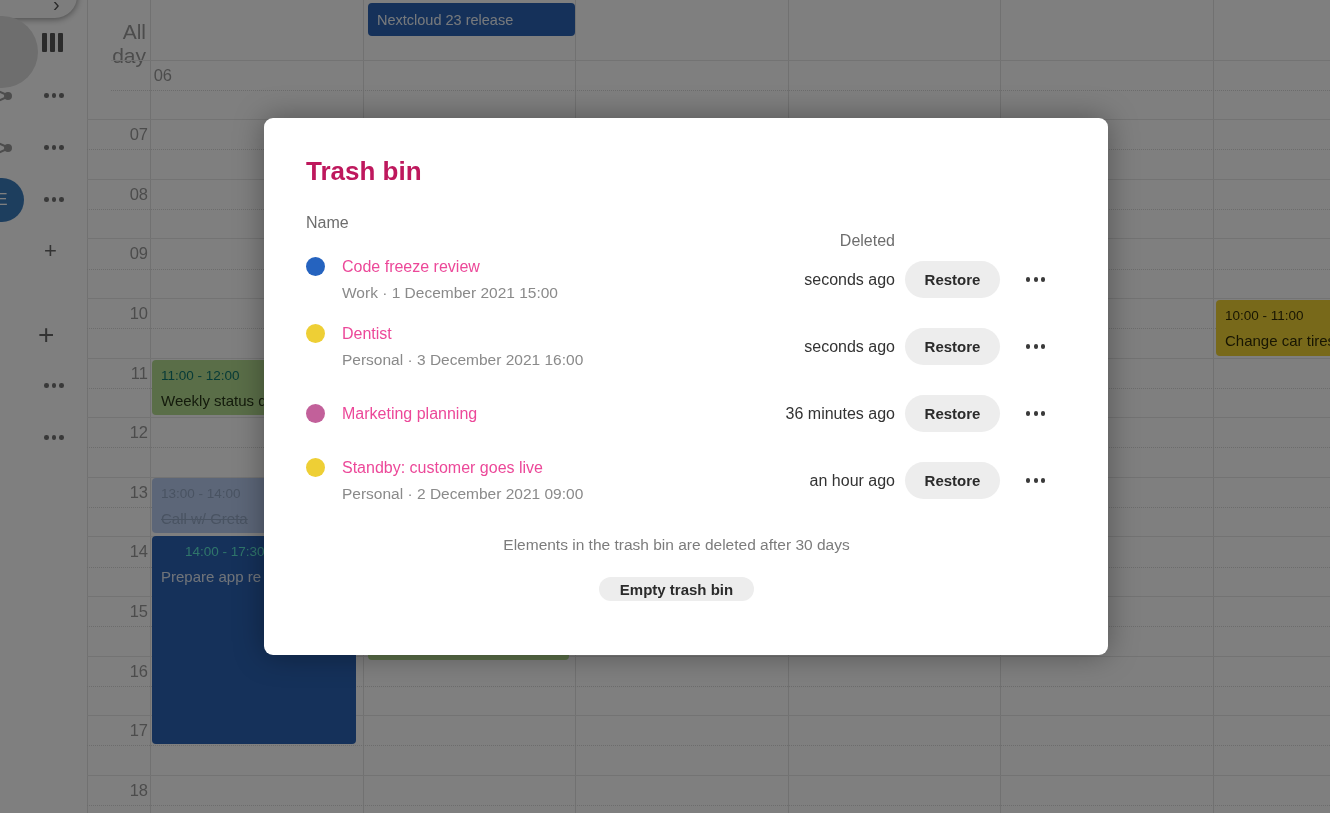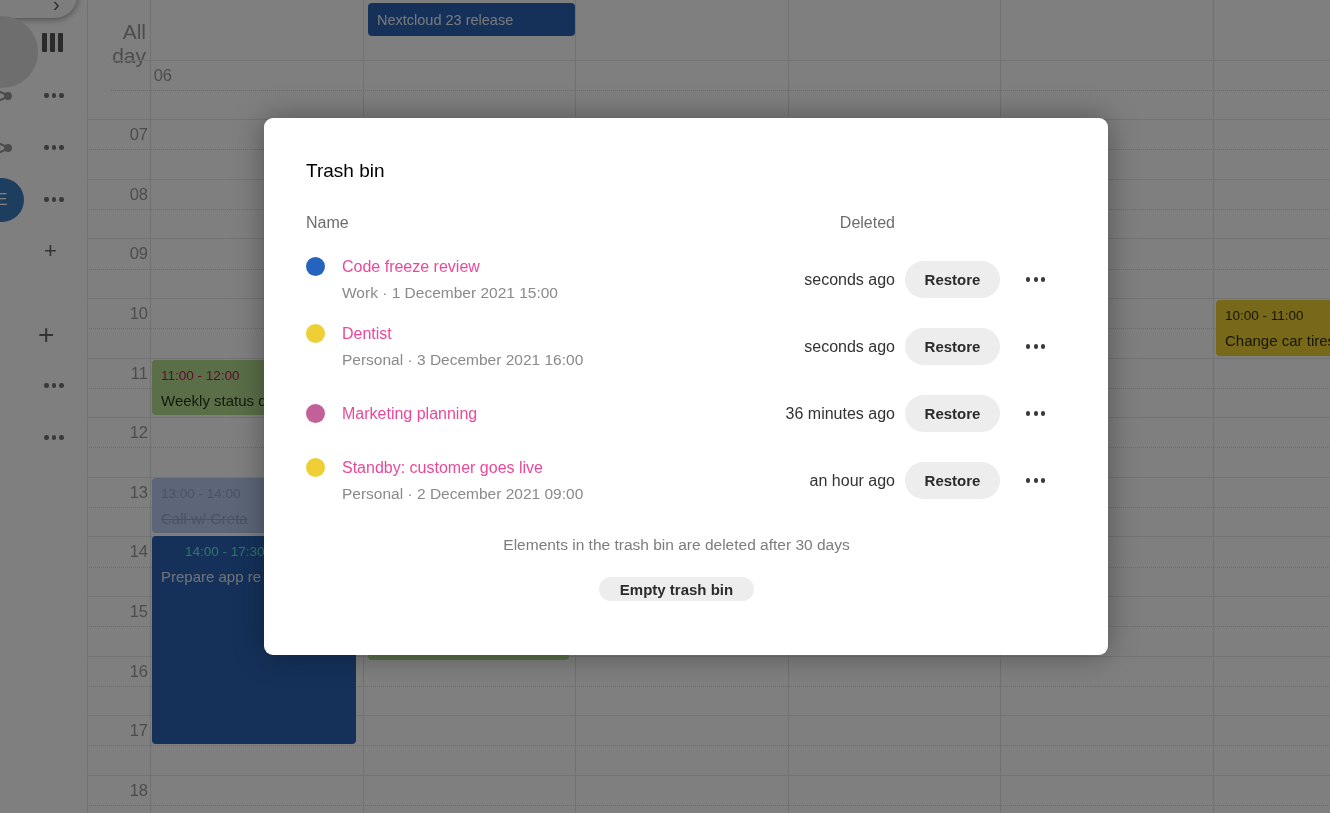--- a/index.html
+++ b/index.html
@@ -36,22 +36,22 @@
   .dots i{display:block;width:4.6px;height:4.6px;border-radius:50%;background:#737373;}
   .side-dots{position:absolute;left:44px;}
   .side-plus{position:absolute;color:#666;font-weight:400;}
   .avatar{position:absolute;left:-20px;top:178px;width:44px;height:44px;border-radius:50%;
     background:#3a7cbd;color:#fff;font-size:17px;line-height:44px;text-align:center;}
   
   .backdrop{position:absolute;inset:0;background:rgba(0,0,0,0.5);z-index:5;}
   .modal{position:absolute;left:264px;top:118px;width:844px;height:537px;background:#fff;
     border-radius:9px;box-shadow:0 0 30px rgba(0,0,0,0.35);z-index:10;box-sizing:border-box;
     padding:42px 61px 0 42px;color:#333;}
-  .modal h2{margin:0 0 32px 0;font-size:19px;line-height:22px;font-weight:normal;color:#000000;}
-  .thead{display:flex;height:16px;font-size:16px;color:#6d6d6d;}
+  .modal h2{margin:0 0 32px 0;font-size:26px;line-height:22px;font-weight:bold;color:#be185d;}
+  .thead{display:flex;height:16px;font-size:16px;color:#6d6d6d;flex-direction:column;}
   .thead .col-deleted{margin-left:auto;margin-right:152px;}
   .trows{margin-top:16px;}
   .trow{display:flex;align-items:center;height:67px;}
   .trow-main{flex:1;min-width:0;}
   .trow-titleline{display:flex;align-items:center;gap:17px;}
   .dot{width:19px;height:19px;border-radius:50%;flex:none;}
   .trow-title{font-size:16px;color:#ec4899;}
   .trow-sub{margin:8px 0 0 36px;font-size:15.5px;color:#8a8a8a;}
   .trow-sub:empty{display:none;}
   .trow-ago{width:150px;text-align:right;font-size:16px;color:#333;margin-right:10px;flex:none;white-space:nowrap;}
@@ -133,21 +133,21 @@
           <span class="hour-label">18</span>
           <div class="half-hour-line"></div>
         </div>
       </div>
 
     <div class="event allday" style="left: 368px; top: 3px; width: 207px; height: 33px; background-color: rgb(42, 98, 180);">
       <span style="color: rgb(238, 243, 248);">Nextcloud 23 release</span>
     </div>
 
     <div class="event" style="left: 152px; top: 360px; width: 204px; height: 55px; background-color: rgb(180, 220, 144);">
-      <div class="ev-time" style="color: #be185d;">11:00 - 12:00</div>
+      <div class="ev-time" style="color: #0f766e;">11:00 - 12:00</div>
       <div class="ev-title" style="color: rgb(40, 54, 24);">Weekly status d</div>
     </div>
 
     <div class="event declined" style="left: 152px; top: 478px; width: 204px; height: 55px; background-color: rgb(184, 205, 240);">
       <div class="ev-time" style="color: rgb(147, 166, 196);">13:00 - 14:00</div>
       <div class="ev-title" style="color: rgb(147, 166, 196);">Call w/ Greta</div>
     </div>
 
     <div class="event" style="left: 152px; top: 536px; width: 204px; height: 208px; background-color: rgb(42, 98, 180);">
       <div class="ev-time" style="color: #5eead4; margin-left: 24px;">14:00 - 17:30</div>

